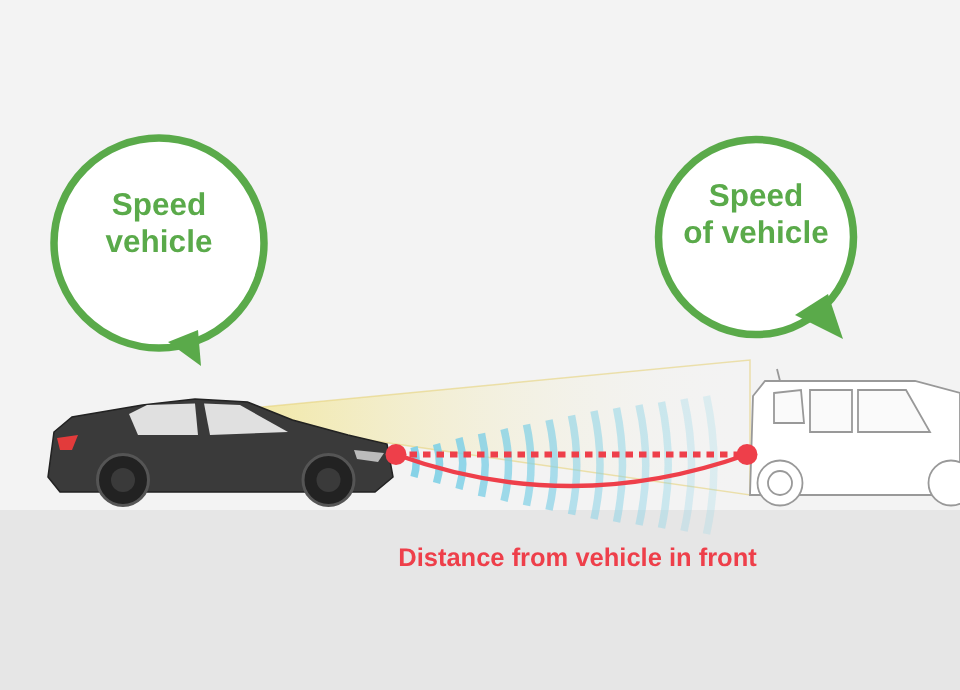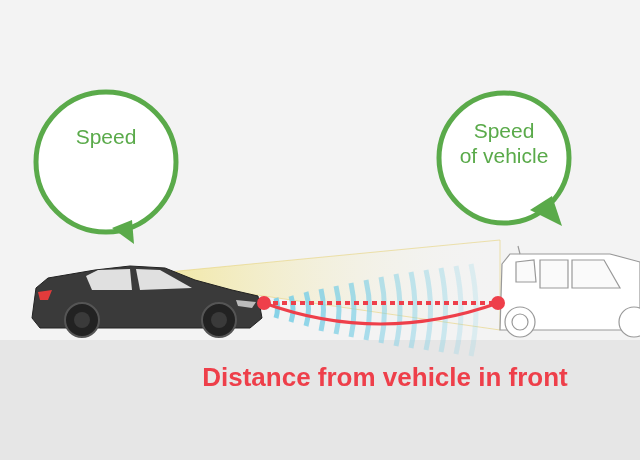--- a/index.html
+++ b/index.html
@@ -1,21 +1,21 @@
 <!DOCTYPE html>
 <html><head>
 <meta charset="utf-8">
 <style>
   html, body { margin:0; padding:0; }
   body { width:640px; height:460px; overflow:hidden; background:#f3f3f3; font-family:"Liberation Sans", sans-serif; }
   .stage { position:relative; width:640px; height:460px; }
   .road { position:absolute; left:0; top:340px; width:640px; height:120px; background:#e6e6e6; }
   svg.scene { position:absolute; left:0; top:0; }
-  .bubble-text { position:absolute; text-align:center; color:#5aaa4a; font-weight:normal; font-size:21px; line-height:25px; }
-  .caption { position:absolute; left:200px; top:362px; width:370px; text-align:center; color:#ee3f4a; font-weight:bold; font-size:26px; }
+  .bubble-text { position:absolute; text-align:center; color:#5aaa4a; font-weight:bold; font-size:21px; line-height:25px; }
+  .caption { position:absolute; left:200px; top:362px; width:370px; text-align:center; color:#ee3f4a; font-weight:bold; font-size:17px; }
 </style>
 </head>
 <body>
 
 <div class="stage">
   <div class="road"></div>
 
   <svg class="scene" width="640" height="460" viewBox="0 0 640 460">
     <defs>
       <linearGradient id="beam" x1="0" y1="0" x2="1" y2="0">
@@ -79,20 +79,21 @@
     <g>
       <line x1="264" y1="303" x2="498" y2="303" stroke="#ee3f4a" stroke-width="4" stroke-dasharray="5 4"></line>
       <path d="M264 303 Q380 345 498 303" stroke="#ee3f4a" stroke-width="3" fill="none"></path>
       <circle cx="264" cy="303" r="7" fill="#ee3f4a"></circle>
       <circle cx="498" cy="303" r="7" fill="#ee3f4a"></circle>
     </g>
   </svg>
 
   <div class="bubble-text" style="left:46px; top:124px; width:120px;">
     <div>Speed</div>
+    <div>vehicle</div>
   </div>
 
   <div class="bubble-text" style="left:444px; top:118px; width:120px;">
     <div>Speed</div>
     <div>of vehicle</div>
   </div>
 
   <div class="caption">Distance from vehicle in front</div>
 </div>
 

